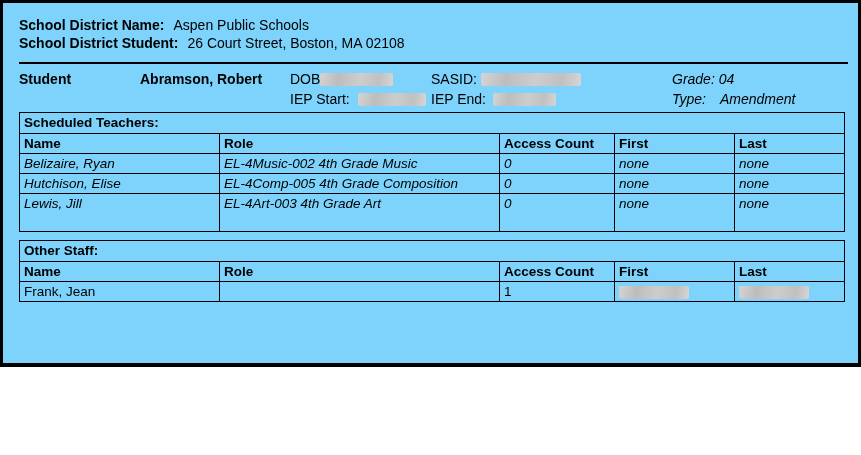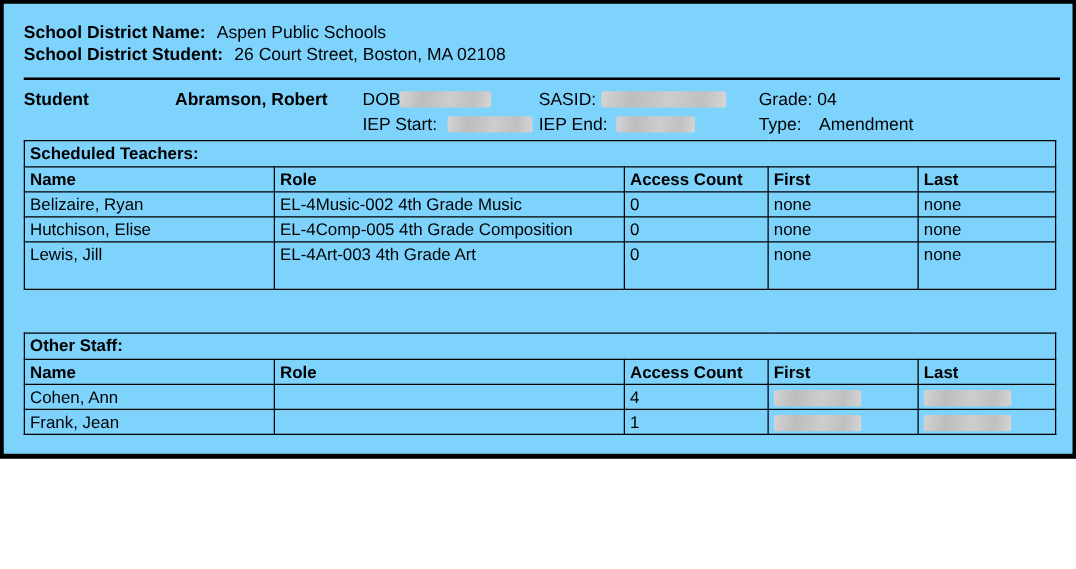--- a/index.html
+++ b/index.html
@@ -28,21 +28,21 @@
   
   .student-block { position: relative; height: 40px; margin-top: 6px; font-size: 14px; text-align: center; }
   .student-block .abs { position: absolute; white-space: nowrap; line-height: 15px; }
   .b { font-weight: bold; }
   .r1 { top: 2px; }
   .r2 { top: 22px; }
   .pos-label  { left: 0; }
   .pos-name   { left: 102px; margin-left: 19px; }
   .pos-col3   { left: 271px; }
   .pos-col4   { left: 412px; }
-  .pos-col5   { left: 588px; }
+  .pos-col5   { left: 653px; font-style: italic; }
   .gap-sm { display: inline-block; width: 4px; }
   .gap-md { display: inline-block; width: 14px; }
 
   
   .redact {
     display: inline-block;
     background: linear-gradient(100deg, #d4d4d4 0%, #bdbdbd 25%, #cdcdcd 55%, #c0c0c0 80%, #d6d6d6 100%);
     border-radius: 2px;
     filter: blur(0.6px);
     vertical-align: middle;
@@ -54,32 +54,32 @@
   .redact-cell { width: 70px; height: 13px; margin-top: 1px; }
 
   
   table.report-table {
     width: 825px;
     border-collapse: collapse;
     table-layout: fixed;
     font-size: 13.5px;
   }
   #table1 { margin-top: 2px; }
-  #table2 { margin-top: 34px; }
+  #table2 { margin-top: 8px; }
   .report-table td, .report-table th {
     border: 1.5px solid #000;
     padding: 1px 4px;
     text-align: left;
     vertical-align: top;
     line-height: 17px;
     overflow: hidden;
   }
   .caption-row td { font-weight: bold; height: 21px; }
   .header-row th { font-weight: bold; height: 20px; }
-  #table1 tbody tr { height: 20px; }
+  #table1 tbody tr { height: 20px; font-style: italic; }
   #table1 tbody tr:nth-child(3) { height: 38px; }
   #table1 tbody tr:nth-child(4) { height: 35px; }
   #table1 tbody tr:nth-child(5) { height: 21px; }
   #table2 tbody tr { height: 19px; }
 </style>
 </head>
 <body>
 
 <div class="frame">
   <div class="page">
@@ -174,27 +174,20 @@
         <tr class="header-row">
             <th>Name</th>
             <th>Role</th>
             <th>Access Count</th>
             <th>First</th>
             <th>Last</th>
           </tr>
       </thead>
       <tbody>
           <tr>
-            <td>Cohen, Ann</td>
-            <td></td>
-            <td>4</td>
-            <td><span class="redact redact-cell"></span></td>
-            <td><span class="redact redact-cell"></span></td>
-          </tr>
-          <tr>
             <td>Frank, Jean</td>
             <td></td>
             <td>1</td>
             <td><span class="redact redact-cell"></span></td>
             <td><span class="redact redact-cell"></span></td>
           </tr>
         </tbody>
     </table>
 
   </div>

